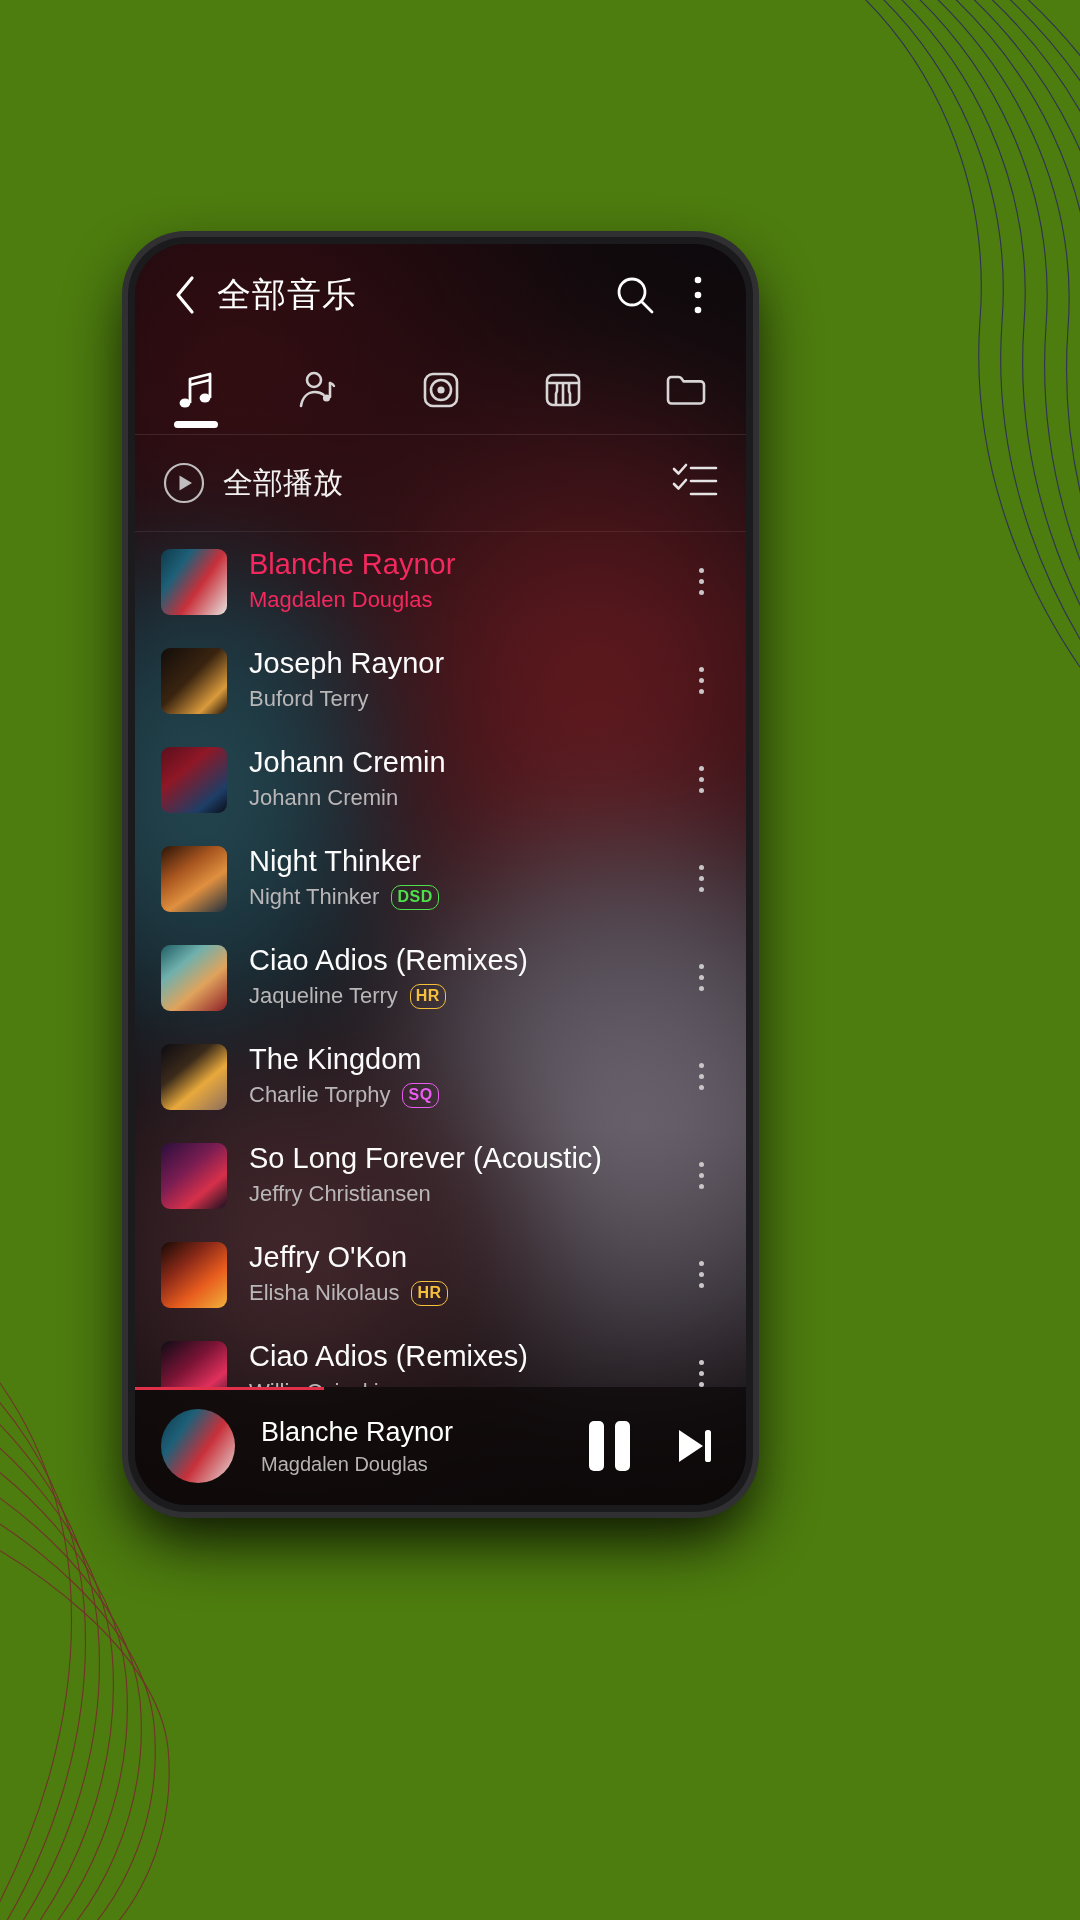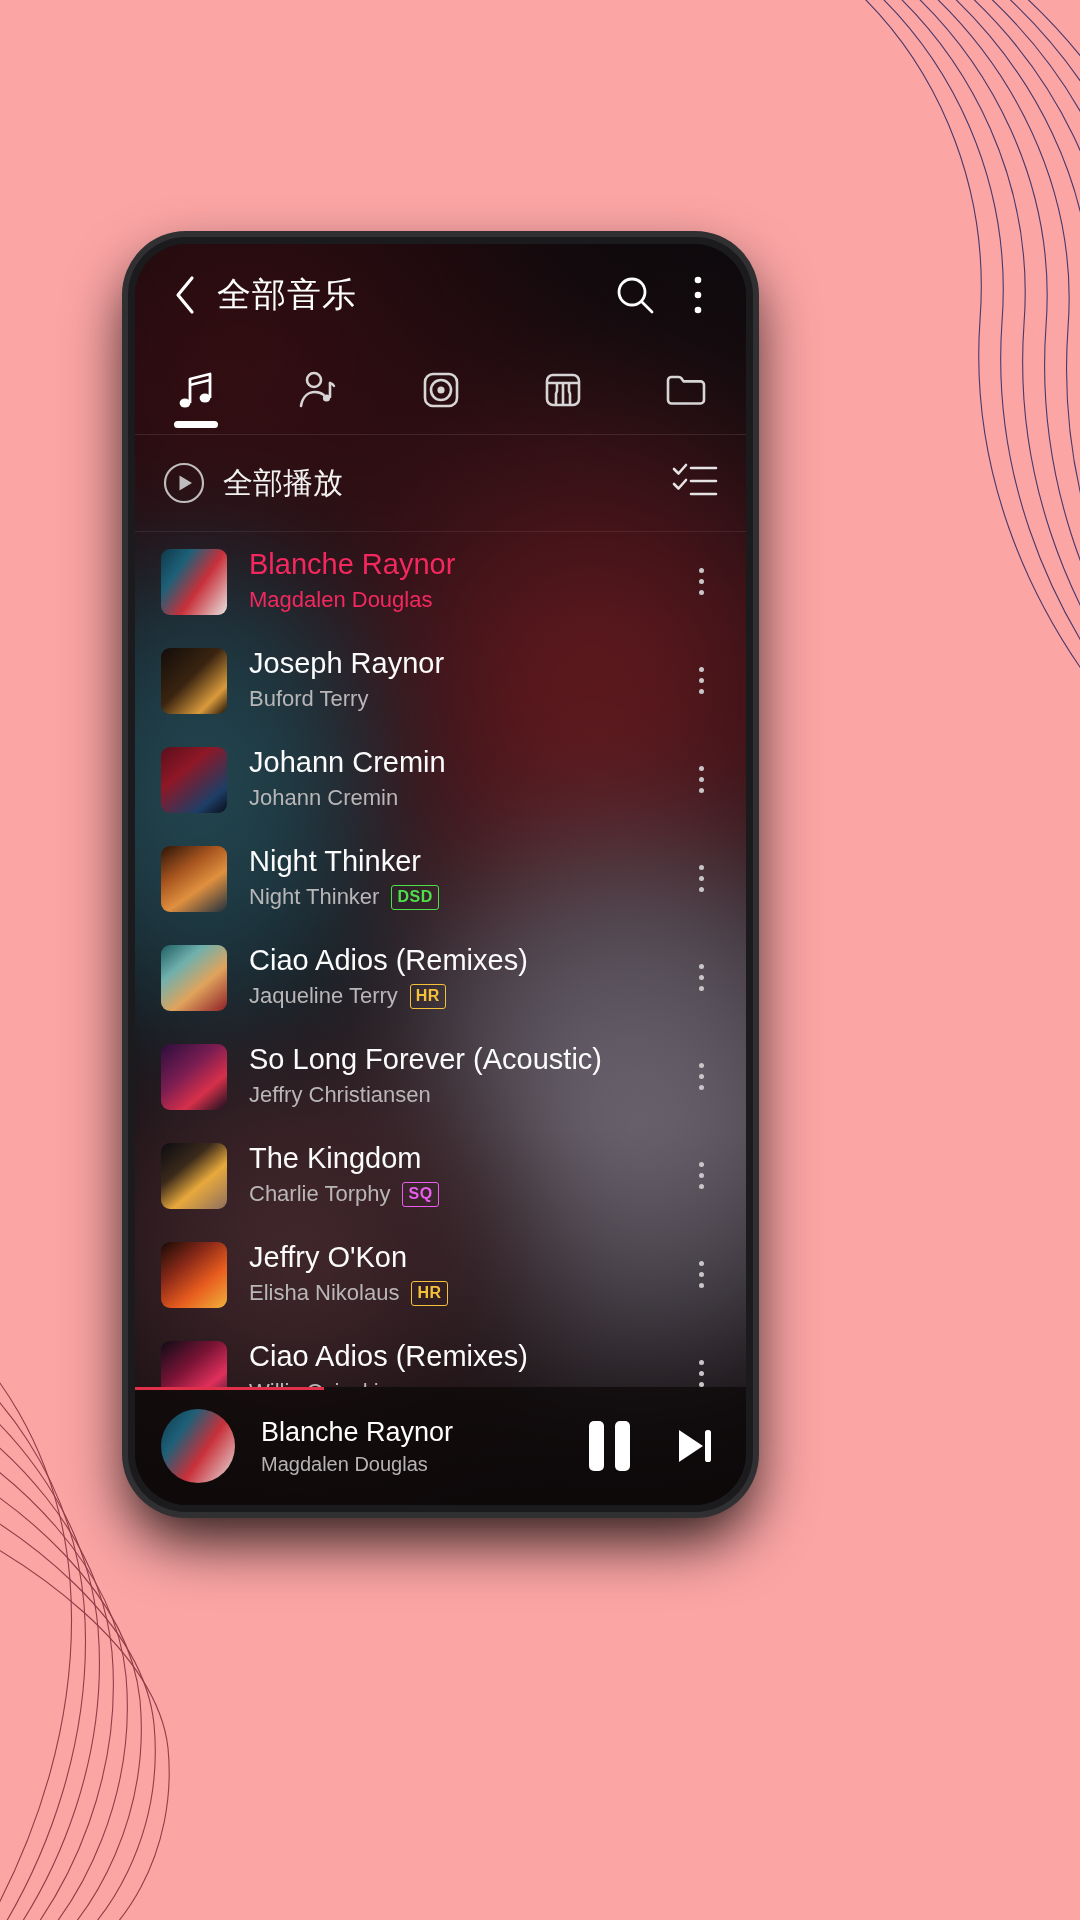--- a/index.html
+++ b/index.html
@@ -2,21 +2,21 @@
 <html><head>
 <meta charset="utf-8">
 <style>
   * { margin:0; padding:0; box-sizing:border-box; }
   html, body {
     width:1080px; height:1920px;
     background:#050507;
     font-family:"Liberation Sans", sans-serif;
     overflow:hidden;
   }
-  #root { position:relative; width:1080px; height:1920px; background:#fca5a5; }
+  #root { position:relative; width:1080px; height:1920px; background:#4d7c0f; }
 
   
   .wall { position:absolute; inset:0; overflow:hidden; }
   .wall svg { position:absolute; }
   .wall-tr { top:-40px; right:-60px; }
   .wall-bl { bottom:-40px; left:-90px; }
 
   
   .phone {
     position:absolute; left:128px; top:237px;
@@ -74,21 +74,21 @@
 
   
   .list { flex:1; overflow:hidden; }
   .row { height:99px; display:flex; align-items:center; padding:0 22px 0 26px; }
   .art { width:66px; height:66px; border-radius:9px; flex:none; overflow:hidden; position:relative; }
   .art i { position:absolute; inset:0; display:block; }
   .meta { margin-left:22px; flex:1; min-width:0; }
   .t1 { font-size:29px; color:#fbfbfb; line-height:1.16; white-space:nowrap; overflow:hidden; text-overflow:ellipsis; }
   .t2 { font-size:22px; color:#b9b6b8; line-height:1.3; margin-top:4px; display:flex; align-items:center; white-space:nowrap; }
   .row.active .t1, .row.active .t2 { color:#f4285e; }
-  .badge { display:inline-block; margin-left:12px; font-size:16px; line-height:1; padding:3px 5px 4px; border-radius:3px; border:1.6px solid; letter-spacing:.5px; font-weight:700; }
+  .badge { display:inline-block; margin-left:12px; font-size:16px; line-height:1; padding:3px 5px 4px; border-radius:10px; border:1.6px solid; letter-spacing:.5px; font-weight:700; }
   .kebab { width:46px; height:56px; display:flex; flex-direction:column; align-items:center; justify-content:center; gap:6px; flex:none; }
   .kebab span { width:5px; height:5px; border-radius:50%; background:#c9c6c8; display:block; }
 
   
   .npbar { flex:none; height:118px; position:relative; background:rgba(12,8,9,.72); display:flex; align-items:center; padding:0 26px; }
   .progress { position:absolute; top:0; left:0; height:2.5px; background:#e0304a; }
   .np-art { width:74px; height:74px; border-radius:50%; overflow:hidden; flex:none; position:relative; }
   .np-art i { position:absolute; inset:0; }
   .np-meta { margin-left:26px; flex:1; min-width:0; }
   .np-t1 { font-size:27px; color:#fff; white-space:nowrap; overflow:hidden; text-overflow:ellipsis; }
@@ -316,43 +316,43 @@
                 </div>
               </div>
               <div class="kebab">
                 <span></span>
                 <span></span>
                 <span></span>
               </div>
             </div>
             <div class="row">
               <div class="art">
-                <i style="background: linear-gradient(140deg, rgb(42, 15, 60) 0%, rgb(122, 29, 82) 40%, rgb(214, 48, 74) 70%, rgb(18, 16, 30) 100%);"></i>
-              </div>
-              <div class="meta">
-                <div class="t1">So Long Forever (Acoustic)</div>
-                <div class="t2">
-                  <span>Jeffry Christiansen</span>
-                </div>
-              </div>
-              <div class="kebab">
-                <span></span>
-                <span></span>
-                <span></span>
-              </div>
-            </div>
-            <div class="row">
-              <div class="art">
                 <i style="background: linear-gradient(140deg, rgb(13, 11, 18) 0%, rgb(58, 42, 26) 35%, rgb(232, 169, 60) 62%, rgb(141, 111, 94) 100%);"></i>
               </div>
               <div class="meta">
                 <div class="t1">The Kingdom</div>
                 <div class="t2">
                   <span>Charlie Torphy</span>
                   <span class="badge" style="color: rgb(234, 92, 240); border-color: rgb(234, 92, 240);">SQ</span>
+                </div>
+              </div>
+              <div class="kebab">
+                <span></span>
+                <span></span>
+                <span></span>
+              </div>
+            </div>
+            <div class="row">
+              <div class="art">
+                <i style="background: linear-gradient(140deg, rgb(42, 15, 60) 0%, rgb(122, 29, 82) 40%, rgb(214, 48, 74) 70%, rgb(18, 16, 30) 100%);"></i>
+              </div>
+              <div class="meta">
+                <div class="t1">So Long Forever (Acoustic)</div>
+                <div class="t2">
+                  <span>Jeffry Christiansen</span>
                 </div>
               </div>
               <div class="kebab">
                 <span></span>
                 <span></span>
                 <span></span>
               </div>
             </div>
             <div class="row">
               <div class="art">

